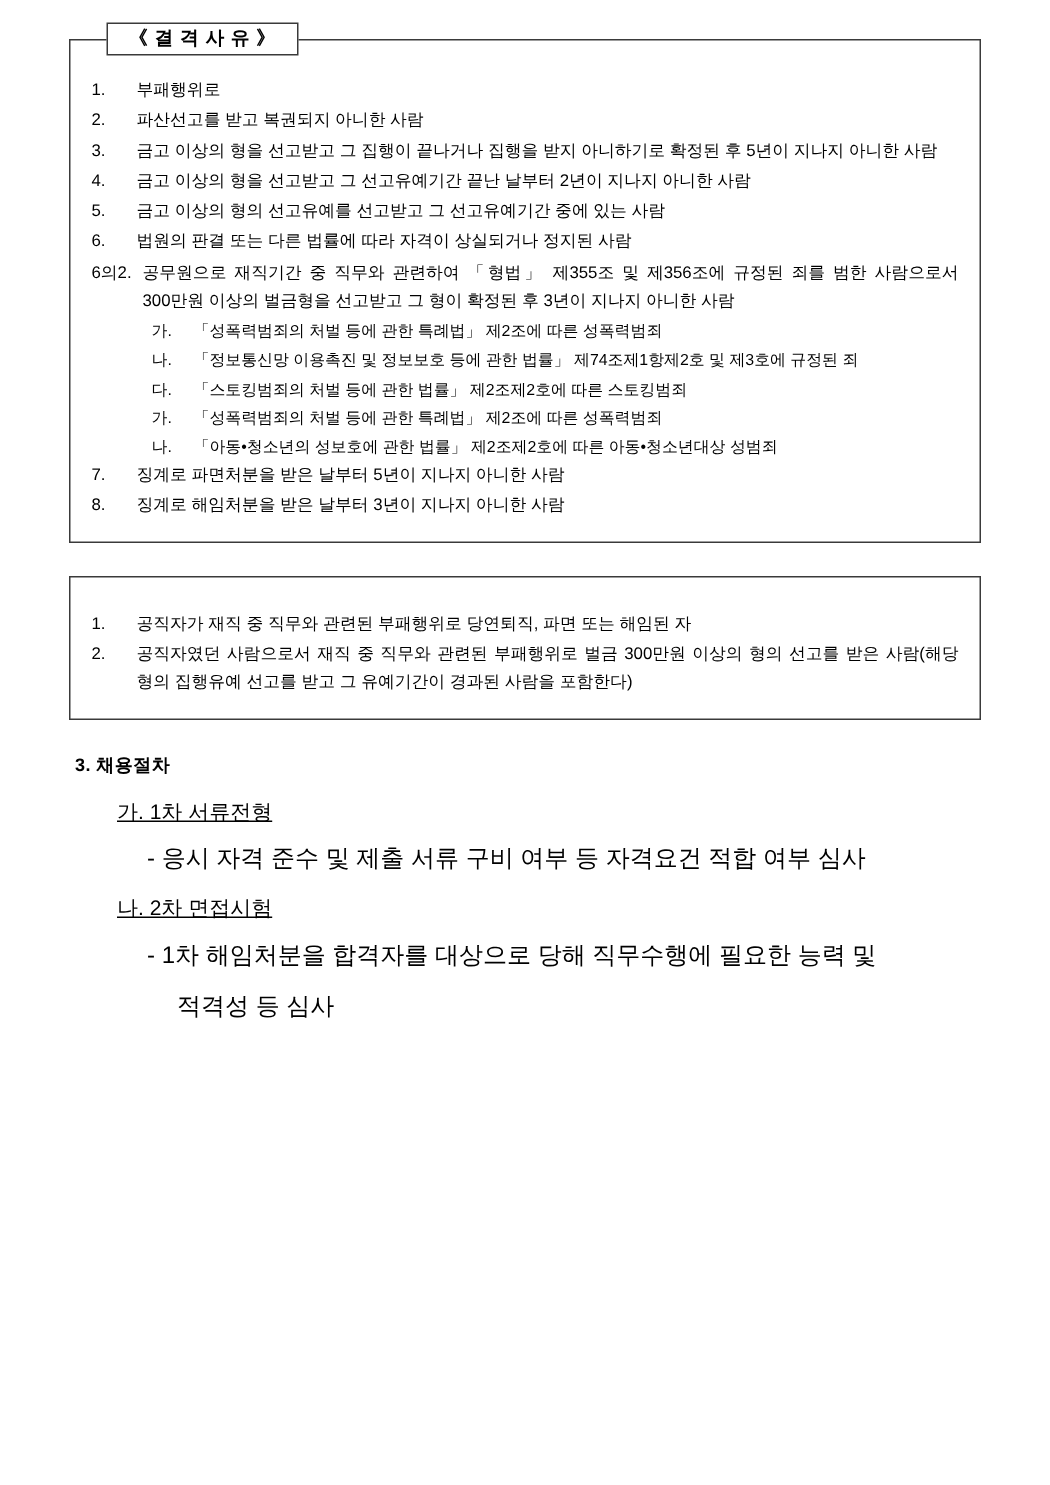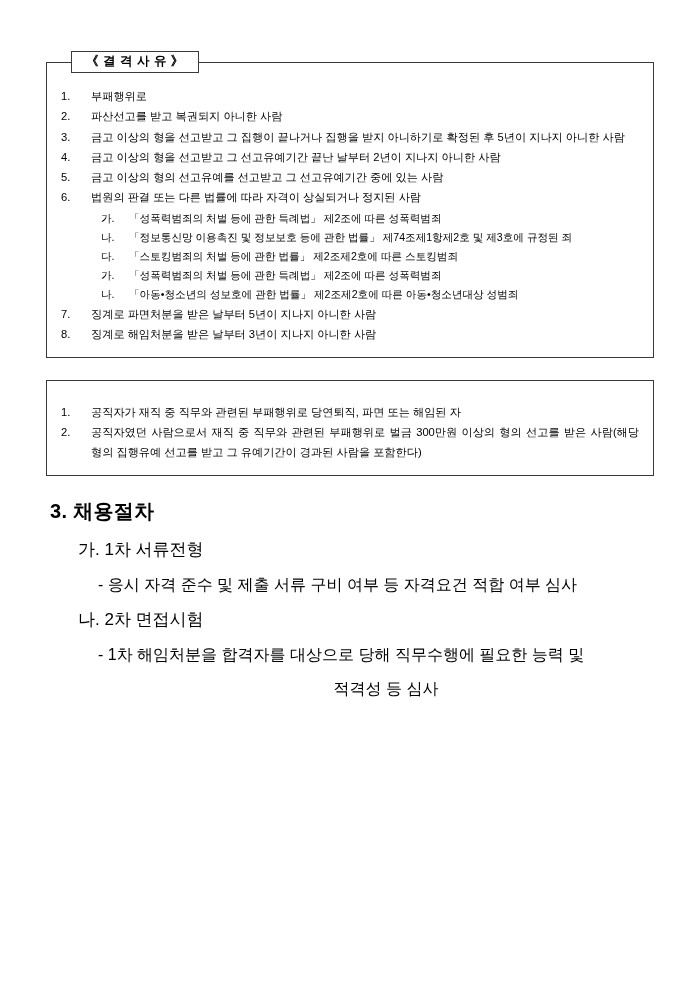--- a/index.html
+++ b/index.html
@@ -13,21 +13,21 @@
     font-family: "Liberation Sans", "DejaVu Sans", sans-serif;
     color: #000000;
     position: relative;
     overflow: hidden;
   }
   .page {
     position: relative;
     width: 700px;
     height: 990px;
     box-sizing: border-box;
-    padding: 62px 46px 0 46px;
+    padding: 26px 46px 0 46px;
   }
 
   
   .box {
     border: 1px solid #3a3a3a;
     box-sizing: border-box;
     position: relative;
     padding: 22px 14px 12px 14px;
     margin-bottom: 10px;
   }
@@ -77,29 +77,30 @@
   .small {
     font-size: 10.6px;
   }
 
   
   .box.first { padding-top: 24px; }
   .gap-top { margin-top: 22px; }
 
   
   .section-head {
-    font-size: 20px;
+    font-size: 12px;
     font-weight: bold;
     margin: 22px 0 10px 4px;
     letter-spacing: 0.3px;
   }
   .lvl1 {
-    font-size: 17px;
+    font-size: 14px;
     margin: 0 0 6px 32px;
     line-height: 1.75;
+    text-decoration: underline;
   }
   .lvl2 {
     font-size: 16px;
     margin: 0 0 6px 52px;
     line-height: 1.75;
   }
 </style>
 </head>
 <body>
 
@@ -124,20 +125,24 @@
       <span class="num">4.</span>
       <span class="txt">금고 이상의 형을 선고받고 그 선고유예기간 끝난 날부터 2년이 지나지 아니한 사람</span>
     </div>
     <div class="item">
       <span class="num">5.</span>
       <span class="txt">금고 이상의 형의 선고유예를 선고받고 그 선고유예기간 중에 있는 사람</span>
     </div>
     <div class="item">
       <span class="num">6.</span>
       <span class="txt">법원의 판결 또는 다른 법률에 따라 자격이 상실되거나 정지된 사람</span>
+    </div>
+    <div class="item">
+      <span class="num wide">6의2.</span>
+      <span class="txt">공무원으로 재직기간 중 직무와 관련하여 「형법」 제355조 및 제356조에 규정된 죄를 범한 사람으로서 300만원 이상의 벌금형을 선고받고 그 형이 확정된 후 3년이 지나지 아니한 사람</span>
     </div>
 
     <div class="item sub small">
       <span class="num">가.</span>
       <span class="txt">「성폭력범죄의 처벌 등에 관한 특례법」 제2조에 따른 성폭력범죄</span>
     </div>
     <div class="item sub small">
       <span class="num">나.</span>
       <span class="txt">「정보통신망 이용촉진 및 정보보호 등에 관한 법률」 제74조제1항제2호 및 제3호에 규정된 죄</span>
     </div>
@@ -178,15 +183,15 @@
     </div>
   </section>
 
   <h2 class="section-head">3. 채용절차</h2>
 
   <div class="lvl1">가. 1차 서류전형</div>
   <div class="lvl2">- 응시 자격 준수 및 제출 서류 구비 여부 등 자격요건 적합 여부 심사</div>
 
   <div class="lvl1">나. 2차 면접시험</div>
   <div class="lvl2">- 1차 해임처분을 합격자를 대상으로 당해 직무수행에 필요한 능력 및</div>
-  <div class="lvl2" style="margin-left:72px;text-align:center;">적격성 등 심사</div>
+  <div class="lvl2" style="margin-left:72px;">적격성 등 심사</div>
 
 </div>
 
 </body></html>

